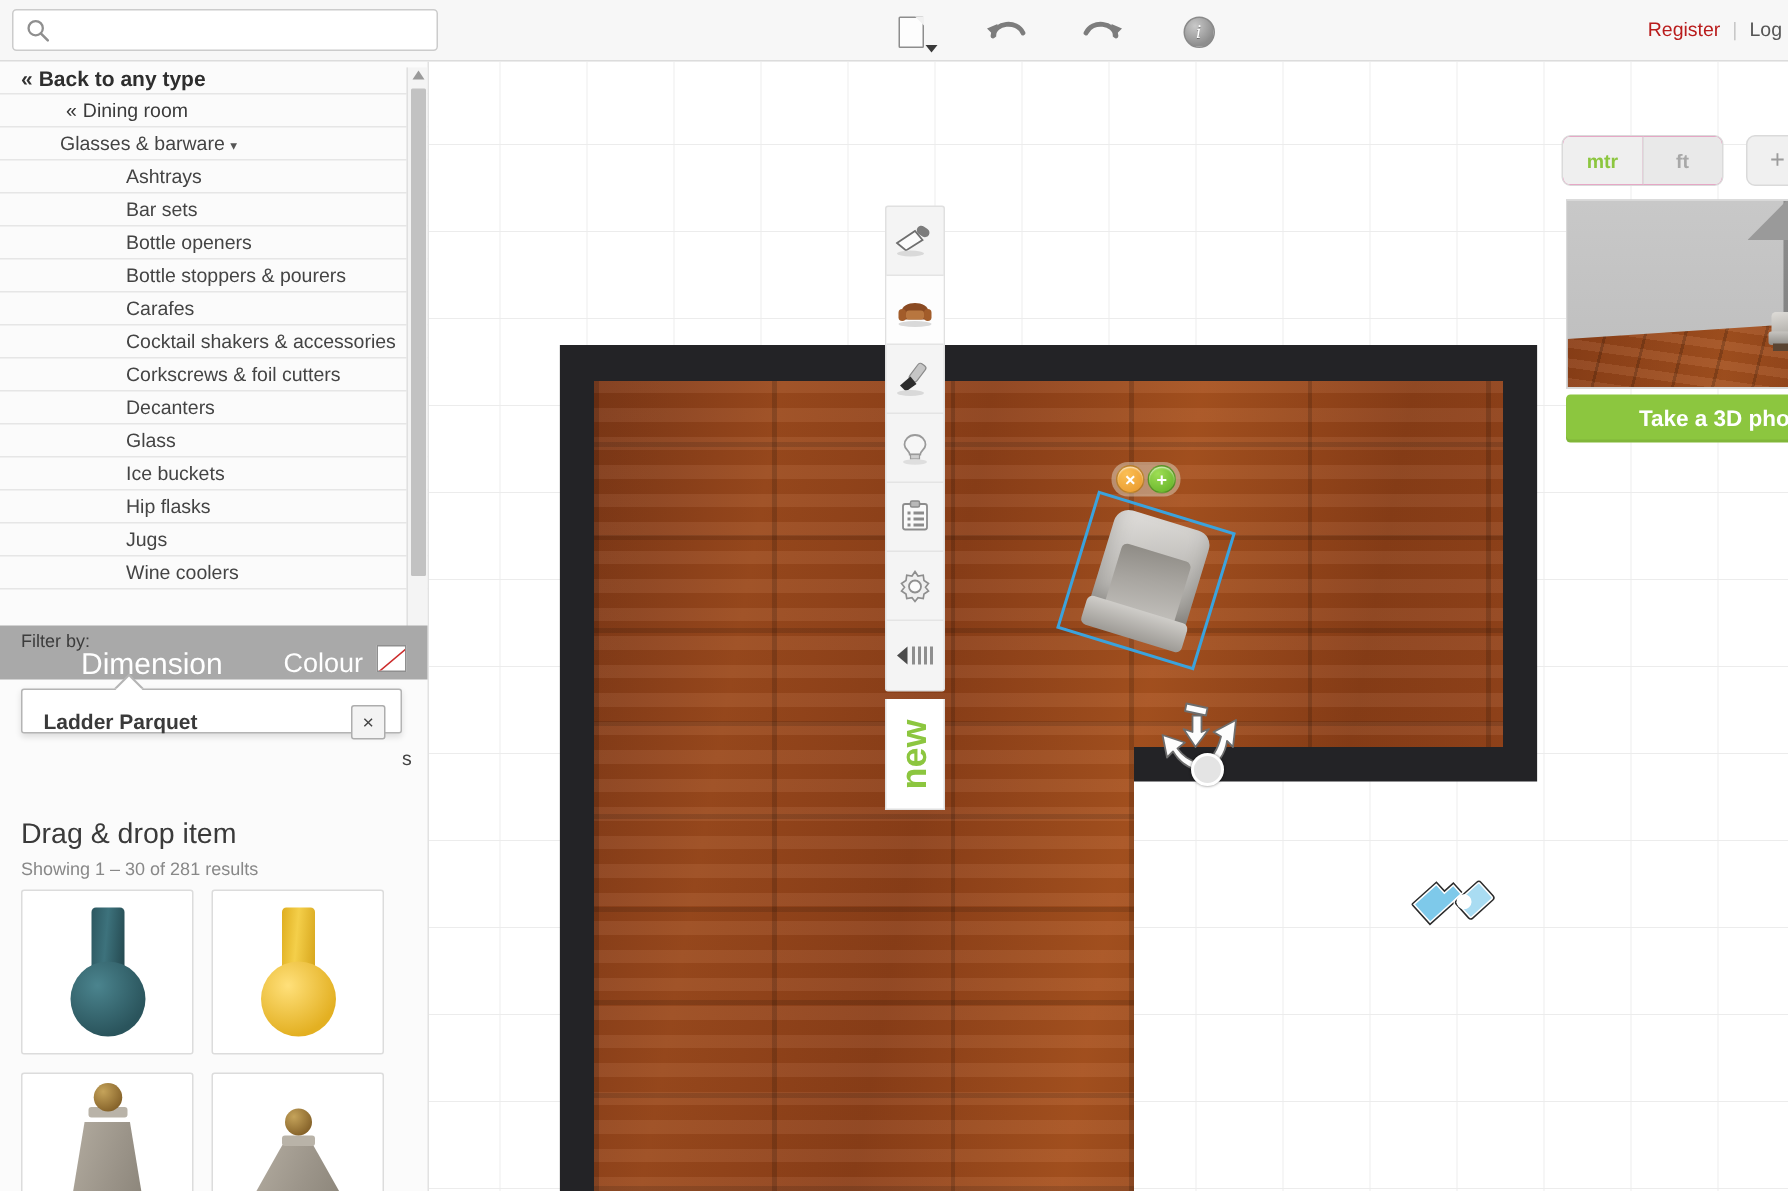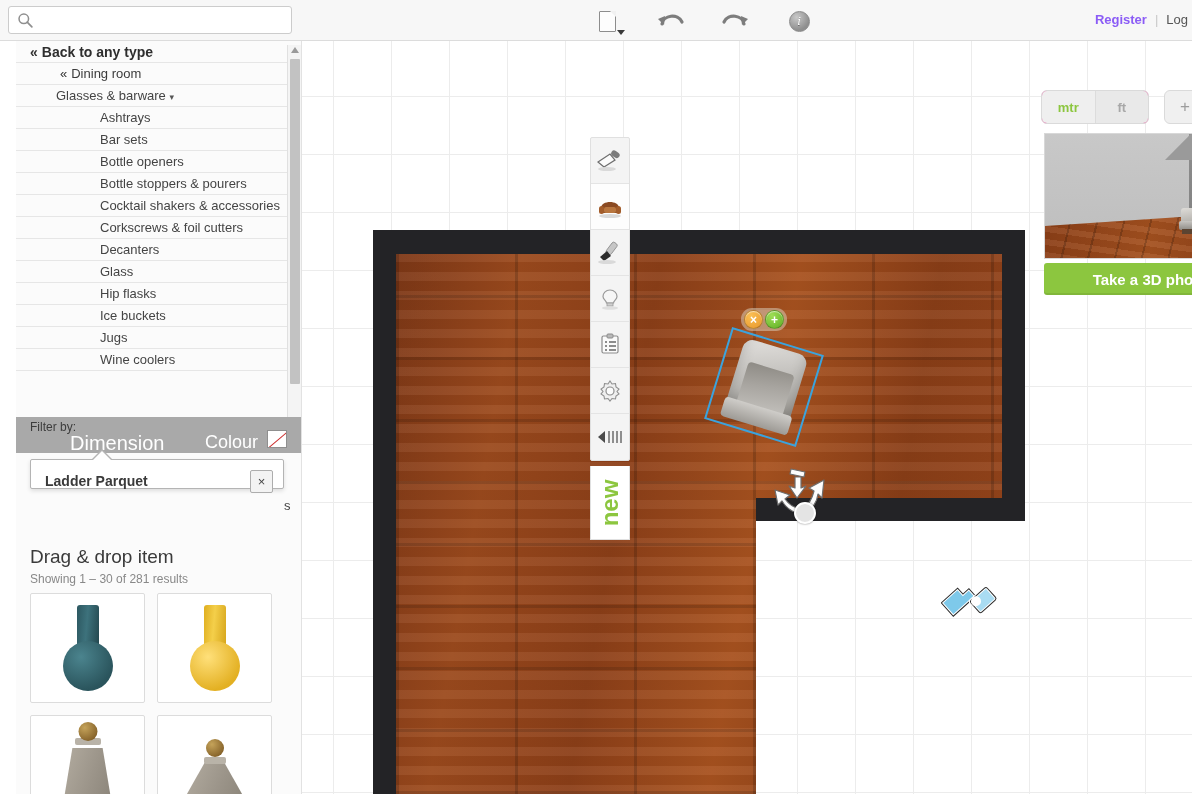--- a/index.html
+++ b/index.html
@@ -64,27 +64,27 @@
     color: #fff; font-size: 13px; font-style: italic;
     font-family: "Liberation Serif", serif;
     display: flex; align-items: center; justify-content: center;
     text-shadow: 0 1px 0 rgba(0,0,0,.35);
   }
 
   .account {
     position: absolute; right: 4px; top: 12px;
     font-size: 13px; display: flex; align-items: center; gap: 8px;
   }
-  .account .reg { color: #8b5cf6; font-weight: bold; cursor: pointer; }
+  .account .reg { color: #b91c1c; font-weight: normal; cursor: pointer; }
   .account .sep { color: #c8c8c8; }
   .account .login { color: #555; cursor: pointer; }
 
   
   .sidebar {
-    position: absolute; left: 16px; top: 41px; width: 286px; height: 753px;
+    position: absolute; left: 0; top: 41px; width: 286px; height: 753px;
     background: #fbfbfb;
     border-right: 1px solid #e2e2e2;
     overflow: hidden; z-index: 30;
   }
   .cat-list { position: absolute; top: 0; left: 0; width: 286px; }
   .cat-row {
     height: 22px; line-height: 22px;
     border-bottom: 1px solid #e6e6e6;
     font-size: 13px; color: #444; cursor: pointer;
     white-space: nowrap; overflow: hidden;
@@ -472,26 +472,27 @@
         <span class="chev">«</span><span>Dining room</span>
       </div>
       <div class="cat-row lvl2">
         <span>Glasses &amp; barware</span>
         <span class="cat-arrow">▾</span>
       </div>
       <div class="cat-row lvl3">Ashtrays</div>
       <div class="cat-row lvl3">Bar sets</div>
       <div class="cat-row lvl3">Bottle openers</div>
       <div class="cat-row lvl3">Bottle stoppers &amp; pourers</div>
+      <div class="cat-row lvl3">Carafes</div>
       <div class="cat-row lvl3">Cocktail shakers &amp; accessories</div>
       <div class="cat-row lvl3">Corkscrews &amp; foil cutters</div>
       <div class="cat-row lvl3">Decanters</div>
       <div class="cat-row lvl3">Glass</div>
+      <div class="cat-row lvl3">Ice buckets</div>
       <div class="cat-row lvl3">Hip flasks</div>
-      <div class="cat-row lvl3">Ice buckets</div>
       <div class="cat-row lvl3">Jugs</div>
       <div class="cat-row lvl3">Wine coolers</div>
     </div>
 
     <div class="side-scroll">
       <div class="sb-up"></div>
       <div class="sb-thumb"></div>
     </div>
 
     <div class="filter-bar">

